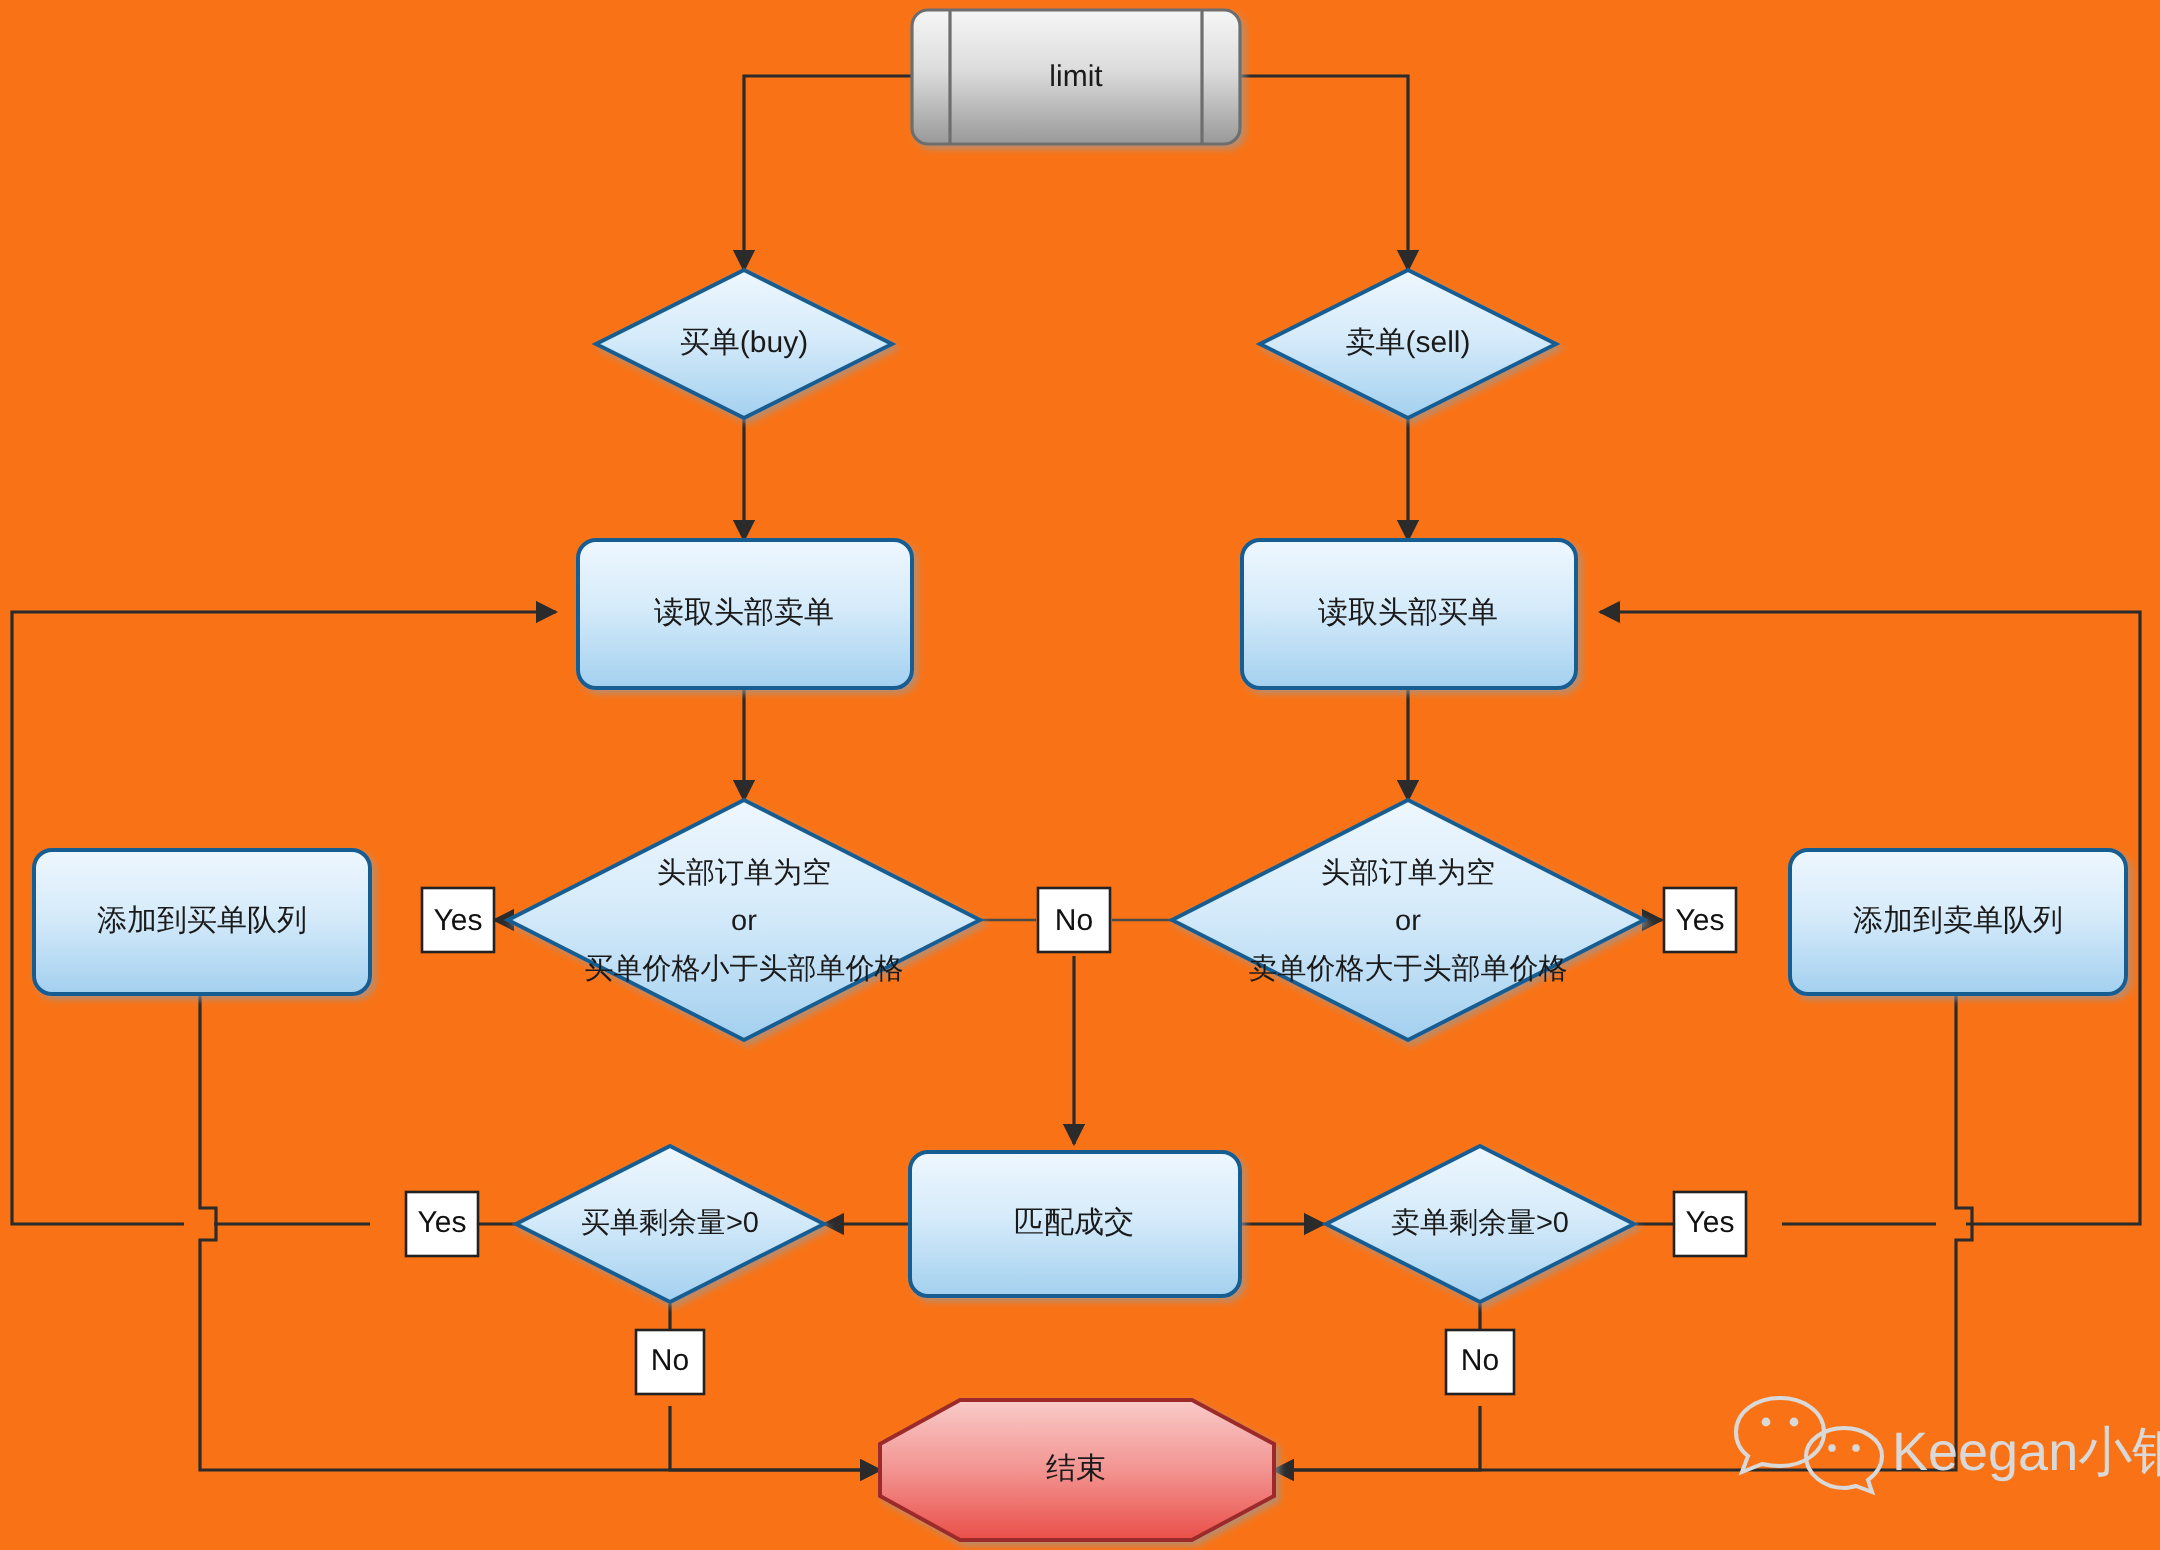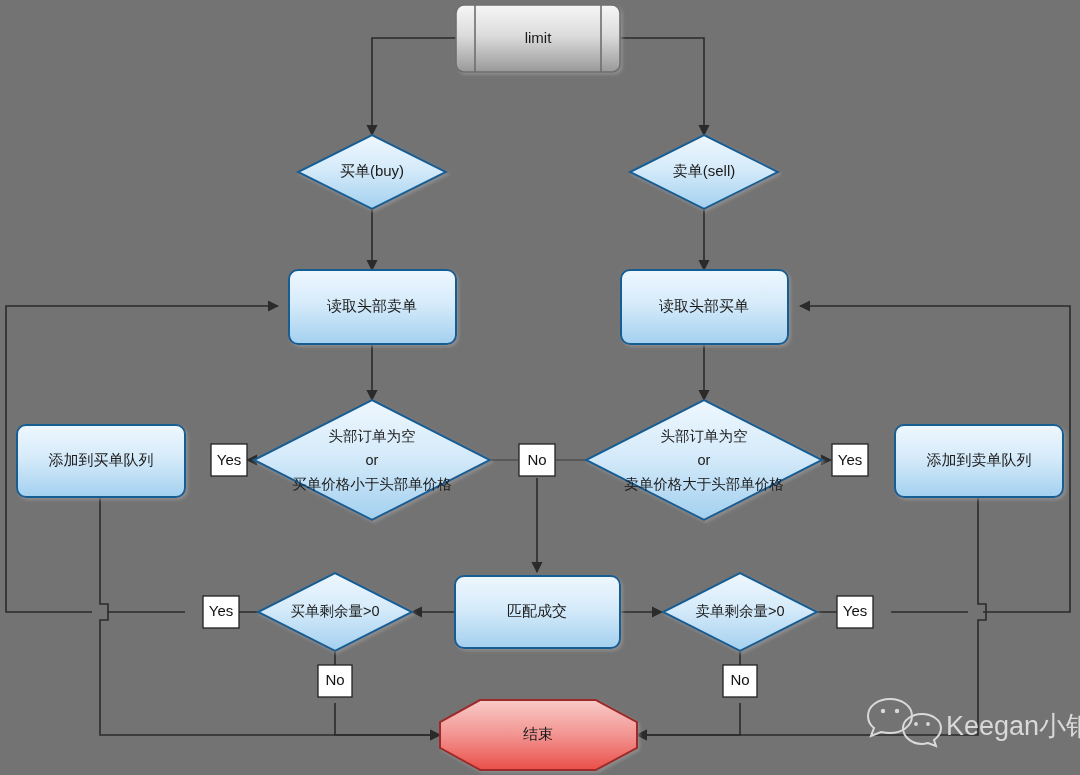--- a/index.html
+++ b/index.html
@@ -7,21 +7,21 @@
     padding: 0;
     background: #ffffff;
   }
   body {
     font-family: "Liberation Sans", "DejaVu Sans", sans-serif;
   }
   #canvas {
     position: relative;
     width: 1080px;
     height: 775px;
-    background: #737373;
+    background: #f97316;
     overflow: hidden;
   }
   svg.flow {
     position: absolute;
     left: 0;
     top: 0;
     width: 1080px;
     height: 775px;
   }
   .node-text {

